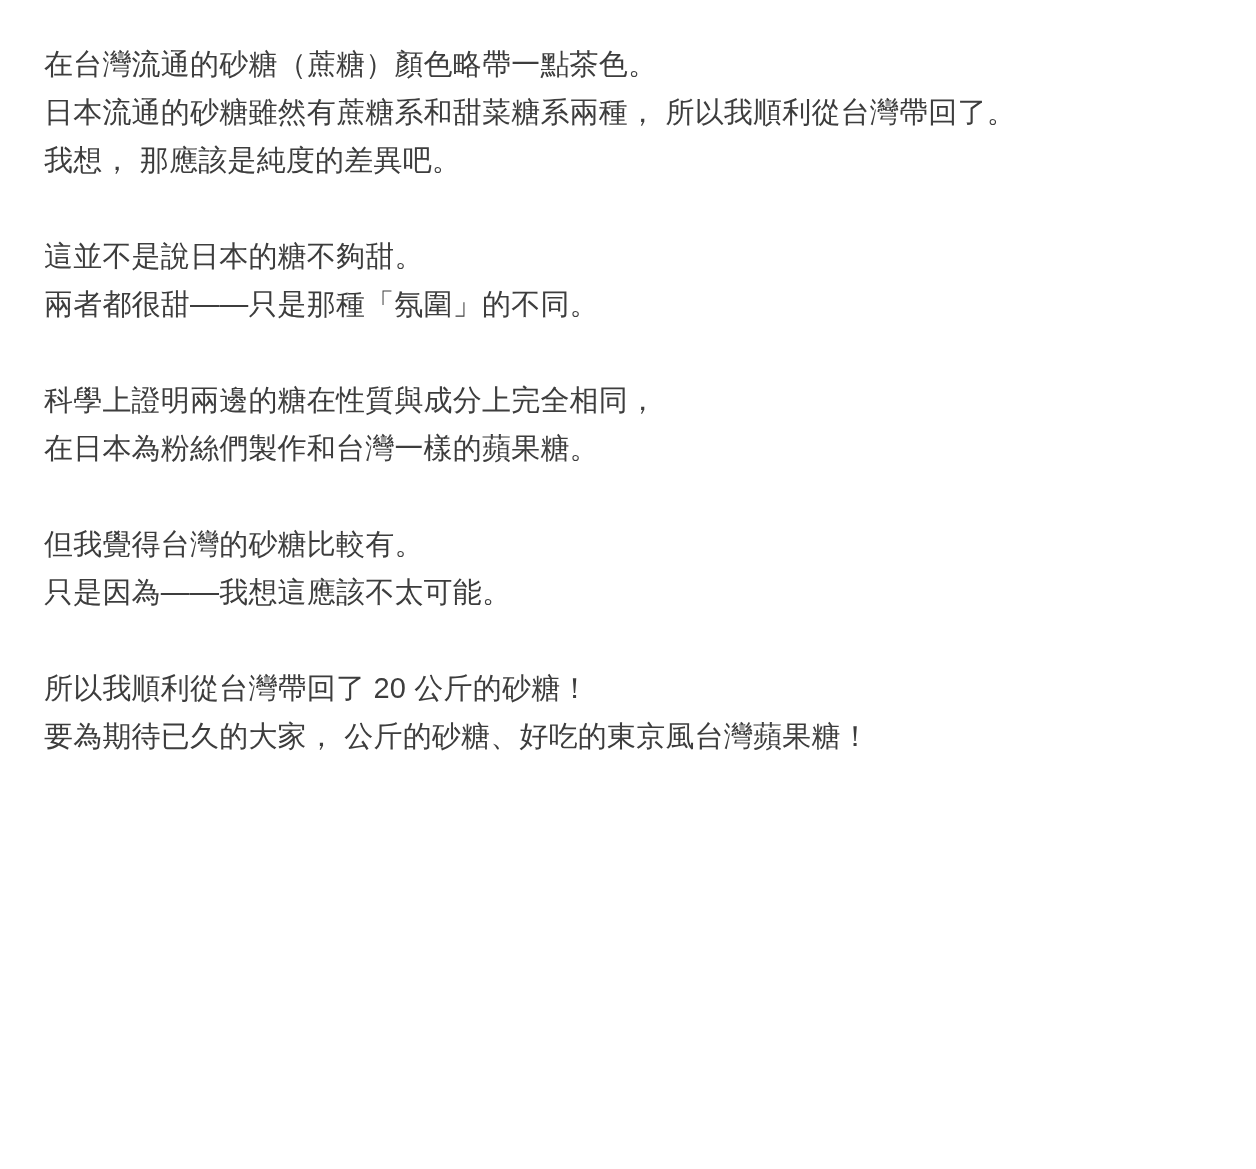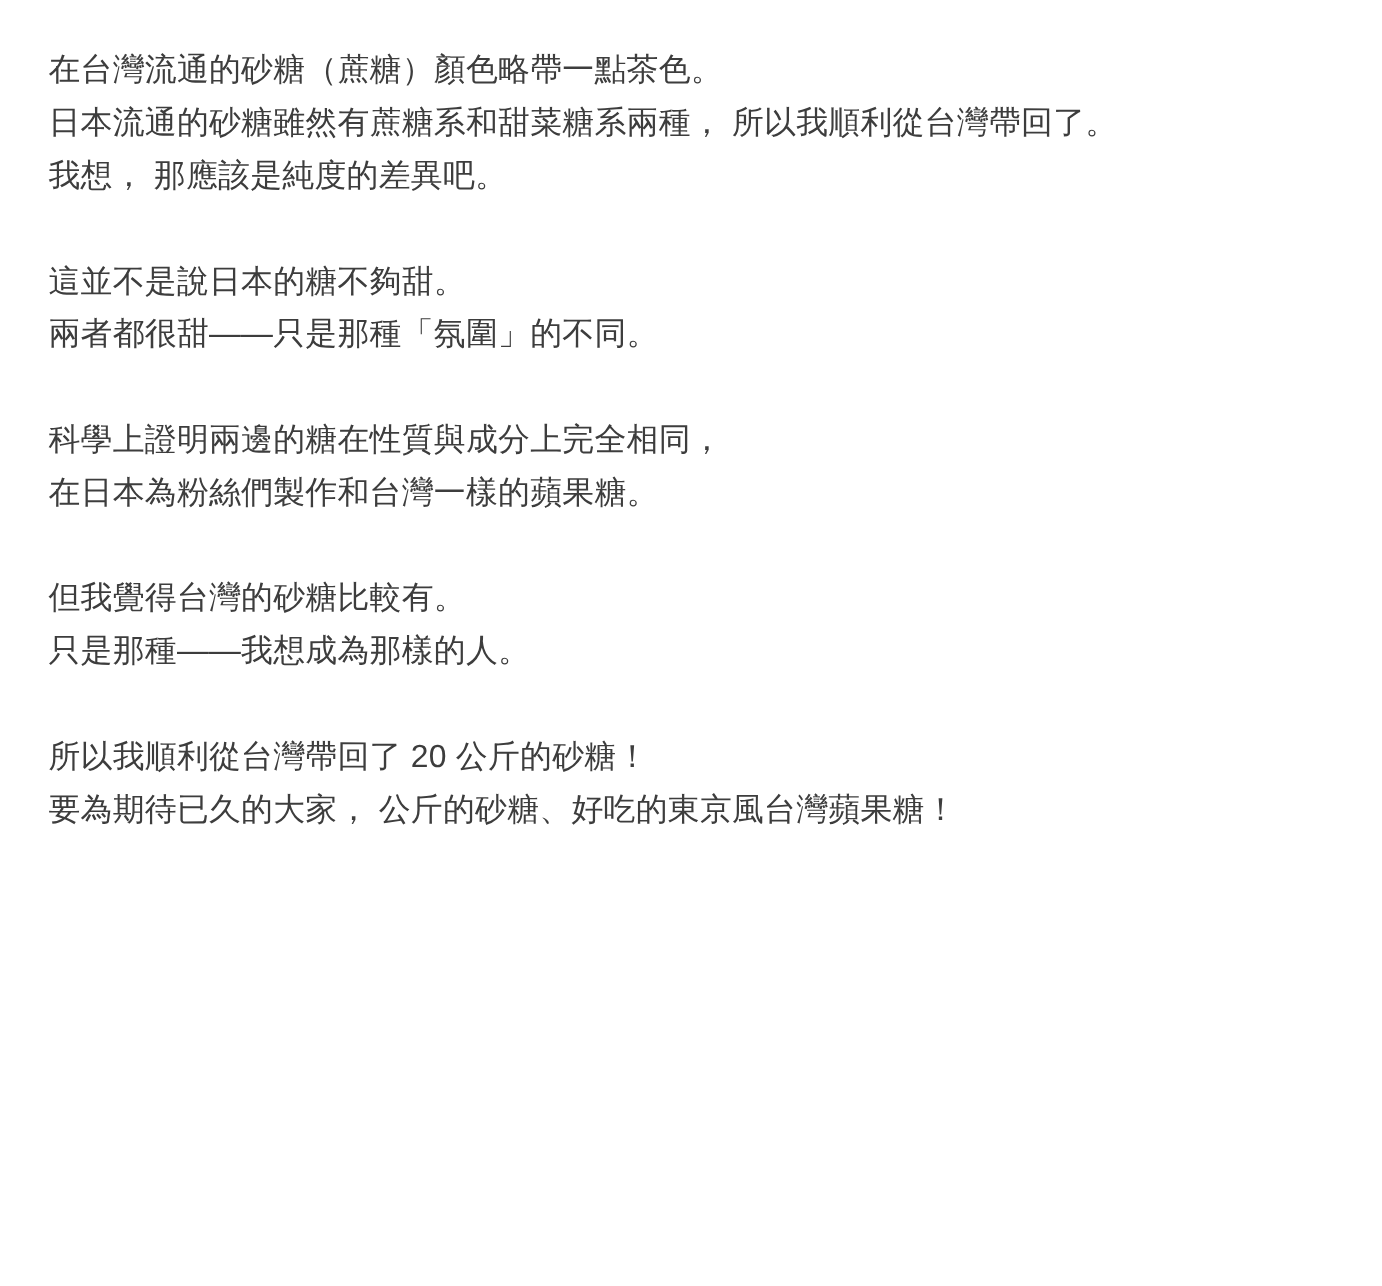--- a/index.html
+++ b/index.html
@@ -59,21 +59,21 @@
       <span class="line">兩者都很甜——只是那種「氛圍」的不同。</span>
     </p>
 
     <p class="para">
       <span class="line">科學上證明兩邊的糖在性質與成分上完全相同，</span>
       <span class="line">在日本為粉絲們製作和台灣一樣的蘋果糖。</span>
     </p>
 
     <p class="para">
       <span class="line">但我覺得台灣的砂糖比較有。</span>
-      <span class="line">只是那種——我想成為那樣的人。</span>
+      <span class="line">只是因為——我想這應該不太可能。</span>
     </p>
 
     <p class="para">
       <span class="line">所以我順利從台灣帶回了 20 公斤的砂糖！</span>
       <span class="line">要為期待已久的大家， 公斤的砂糖、好吃的東京風台灣蘋果糖！</span>
     </p>
 
   </div>
 </div>
 

